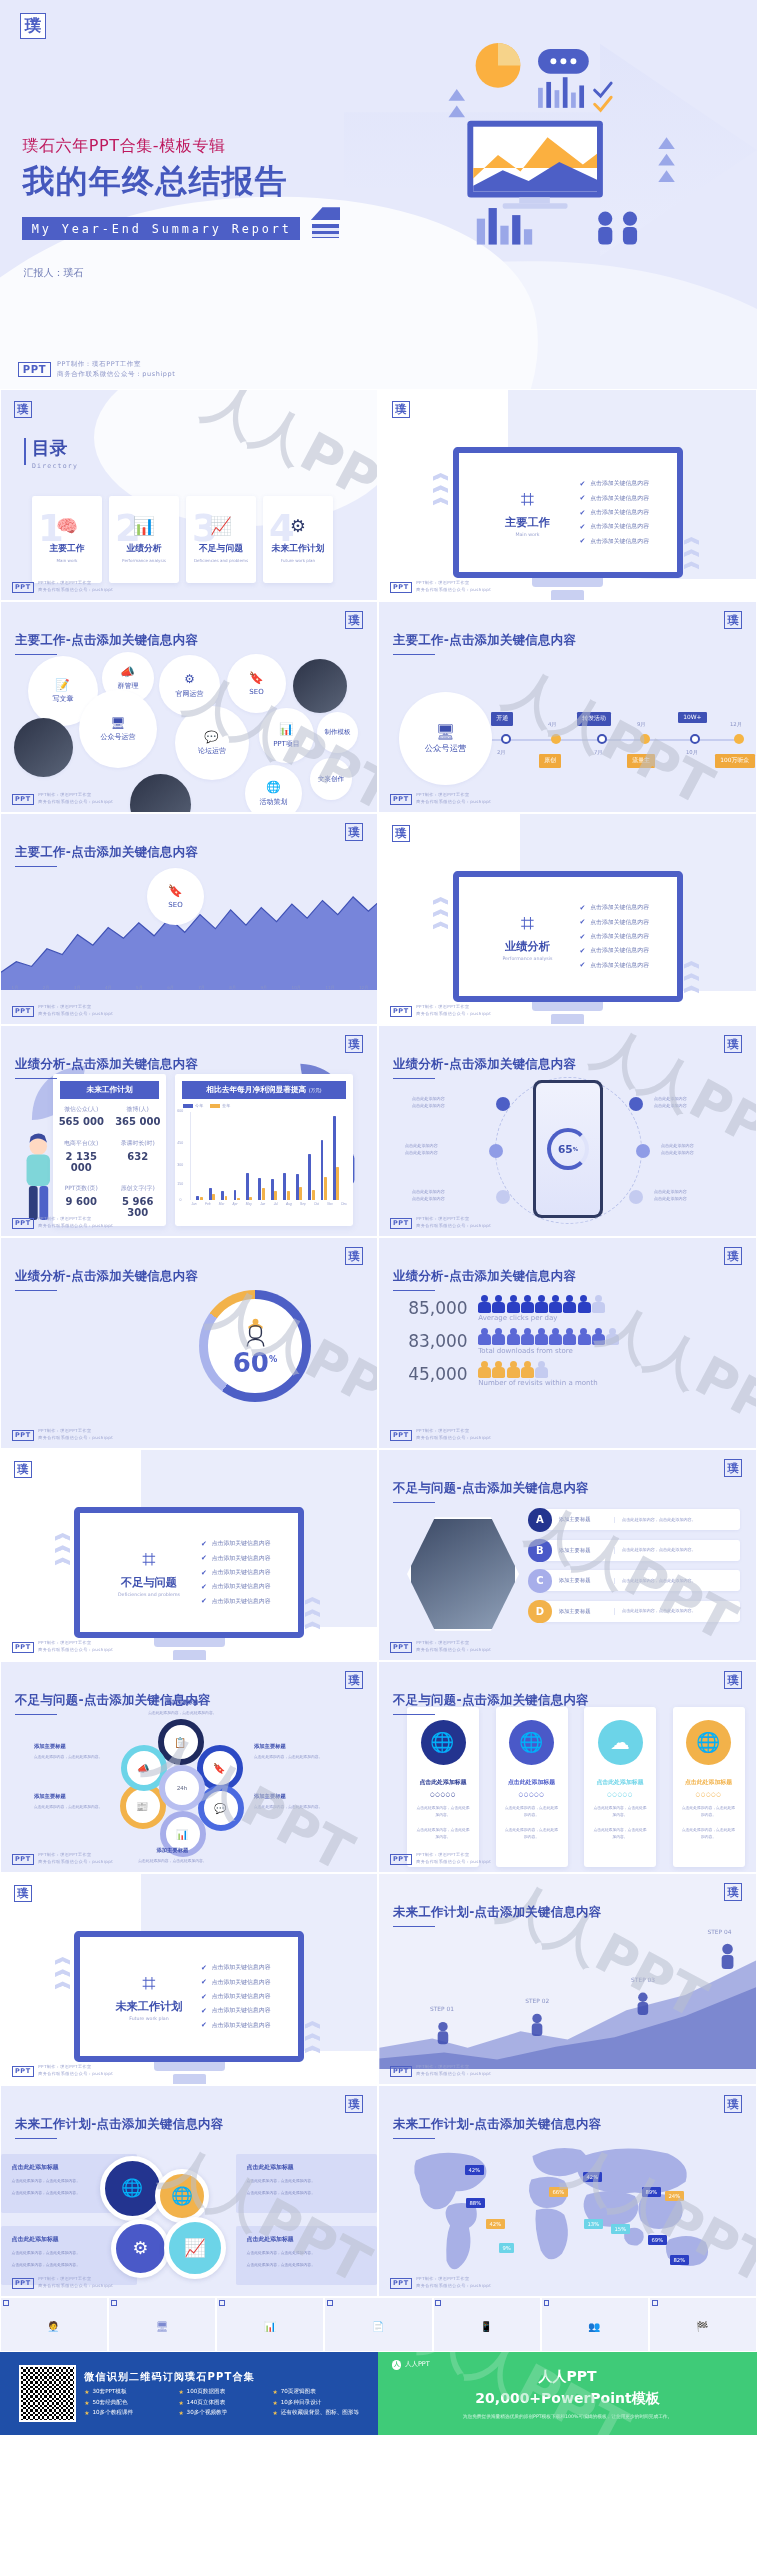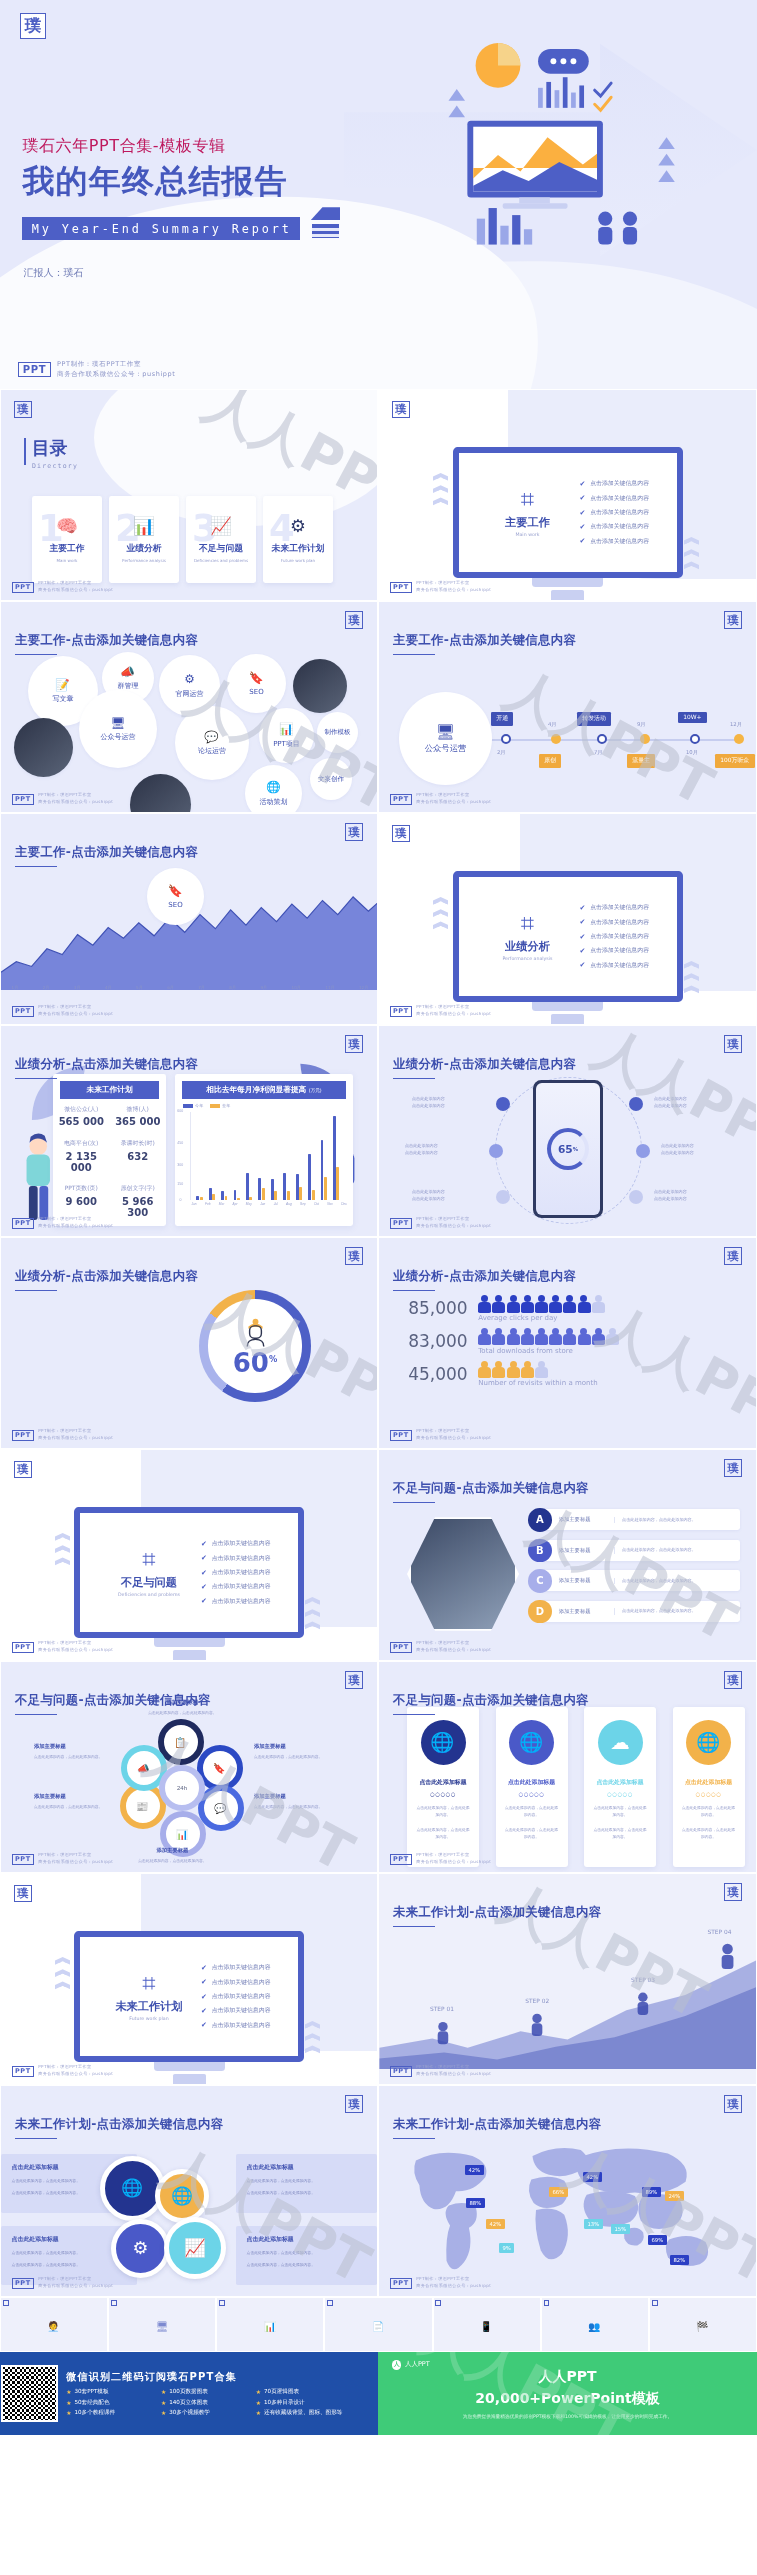--- a/index.html
+++ b/index.html
@@ -317,21 +317,21 @@
 
   
   .thumbs { display:grid; grid-template-columns:repeat(7,1fr); height:55px; background:#dde2f7;}
   .thumb { border:0.6px solid #fff; background:#eef0fb; position:relative; overflow:hidden;}
   .thumb .tl { position:absolute; left:1.8px; top:1.8px; width:5.9px; height:5.9px; border:0.6px solid #4c5fc4;}
   .thumb .body { position:absolute; inset:9.4px 4.7px 4.7px; display:flex; align-items:center;
     justify-content:center; font-size:10px; color:#7d8ad0;}
 
   
   .bottom { display:grid; grid-template-columns:378px 379px; height:83px;}
-  .qr-band { background:#1f4fa8; display:flex; align-items:center; gap:8.3px; padding:0 1px;}
+  .qr-band { background:#1f4fa8; display:flex; align-items:center; gap:8.3px; padding:0 19px;}
   .qr {
     width:57px; height:57px; flex:0 0 57px;
     background:
       repeating-linear-gradient(90deg,#000 0 2.4px,#fff 2.4px 4.7px),
       repeating-linear-gradient(180deg,#000 0 2.4px,#fff 2.4px 4.7px);
     background-blend-mode: difference;
     border:2.4px solid #fff;
   }
   .qr-right .qt { color:#fff; font-size:10px; font-weight:700; letter-spacing:1.2px; margin-bottom:4.7px;
     font-family:"DejaVu Sans",sans-serif;}

